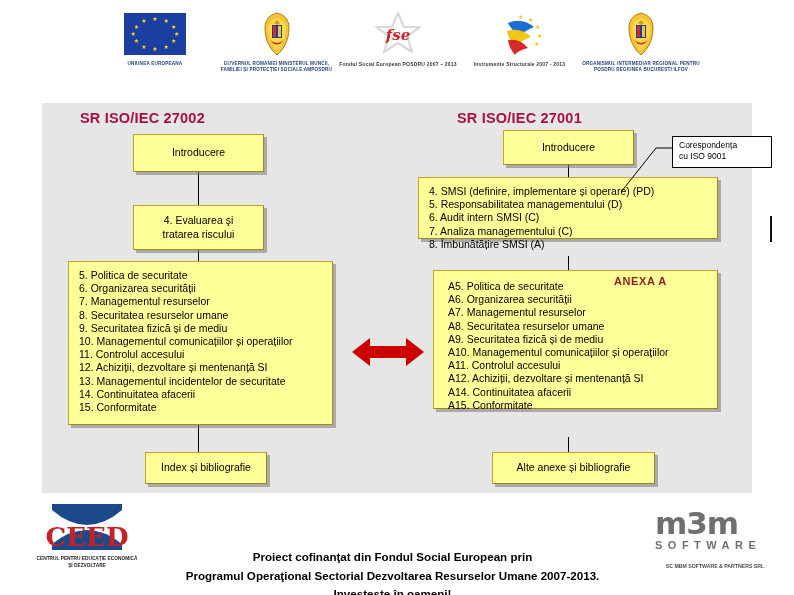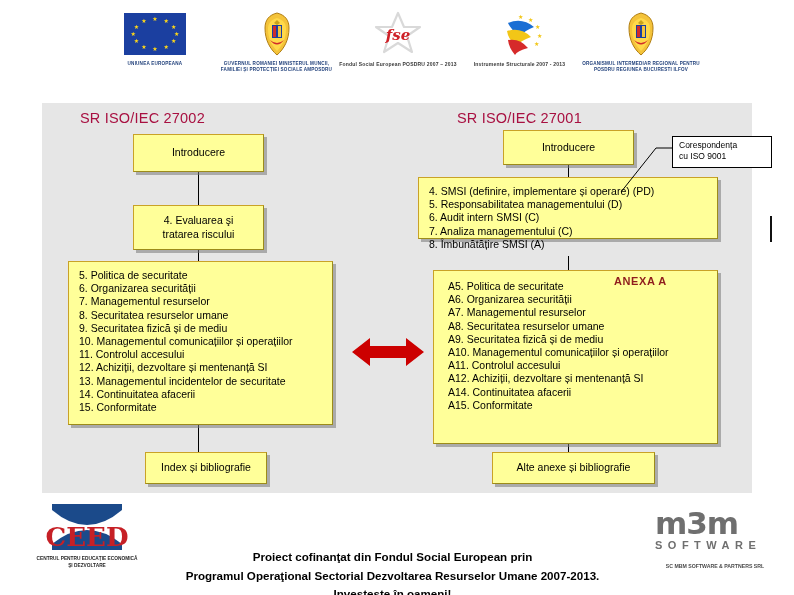--- a/index.html
+++ b/index.html
@@ -73,21 +73,21 @@
     position: absolute;
     left: 42px; top: 103px;
     width: 710px; height: 390px;
     background: #e6e6e6;
   }
 
   
   .col-title {
     position: absolute;
     font-size: 14.5px;
-    font-weight: normal;
+    font-weight: bold;
     color: #a81041;
     letter-spacing: .2px;
     white-space: nowrap;
   }
   #title-27002 { left: 80px; top: 110px; }
   #title-27001 { left: 457px; top: 110px; }
 
   
   .fbox {
     position: absolute;
@@ -356,21 +356,21 @@
 </div>
 
 <div class="fbox listbox" id="box-right-clauses" style="left:418px; top:177px; width:300px; height:62px;">
   <div class="line">4. SMSI (definire, implementare și operare) (PD)</div>
   <div class="line">5. Responsabilitatea managementului (D)</div>
   <div class="line">6. Audit intern SMSI (C)</div>
   <div class="line">7. Analiza managementului (C)</div>
   <div class="line">8. Îmbunătățire SMSI (A)</div>
 </div>
 
-<div class="fbox listbox" id="box-right-annex" style="left:433px; top:270px; width:285px; height:174px; padding-left:14px; padding-top:9px;">
+<div class="fbox listbox" id="box-right-annex" style="left:433px; top:270px; width:285px; height:139px; padding-left:14px; padding-top:9px;">
   <div class="line">A5. Politica de securitate</div>
   <div class="line">A6. Organizarea securității</div>
   <div class="line">A7. Managementul resurselor</div>
   <div class="line">A8. Securitatea resurselor umane</div>
   <div class="line">A9. Securitatea fizică și de mediu</div>
   <div class="line">A10. Managementul comunicațiilor și operațiilor</div>
   <div class="line">A11. Controlul accesului</div>
   <div class="line">A12. Achiziții, dezvoltare și  mentenanță SI</div>
   <div class="line">A14. Continuitatea afacerii</div>
   <div class="line">A15. Conformitate</div>

